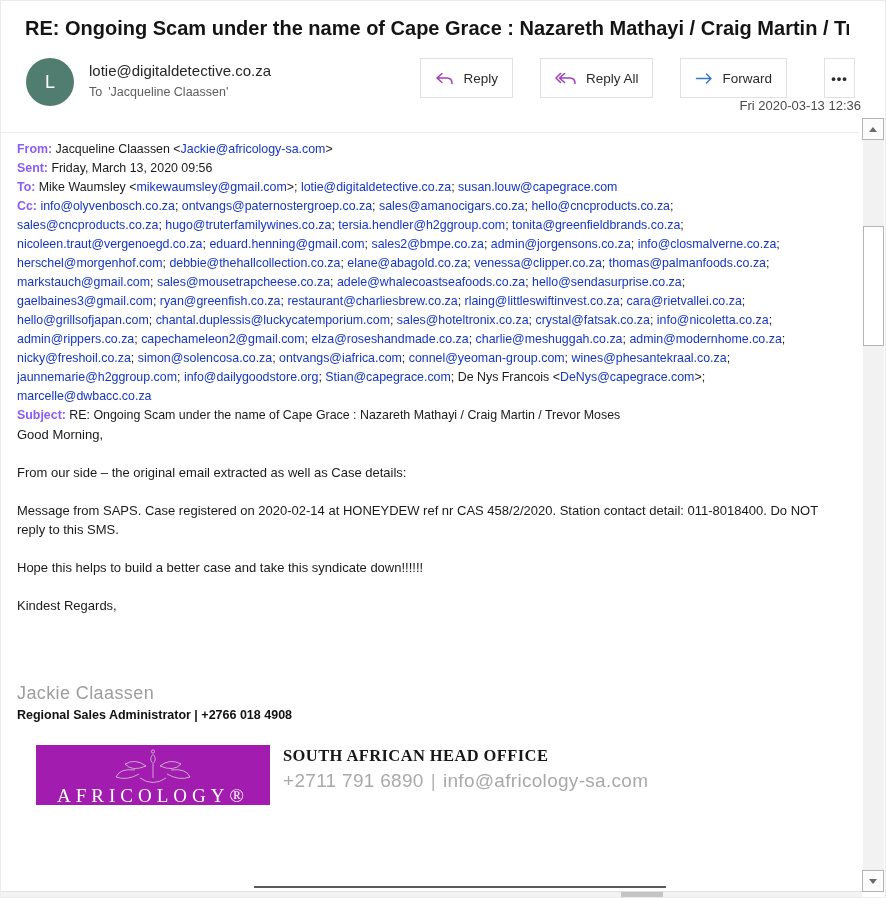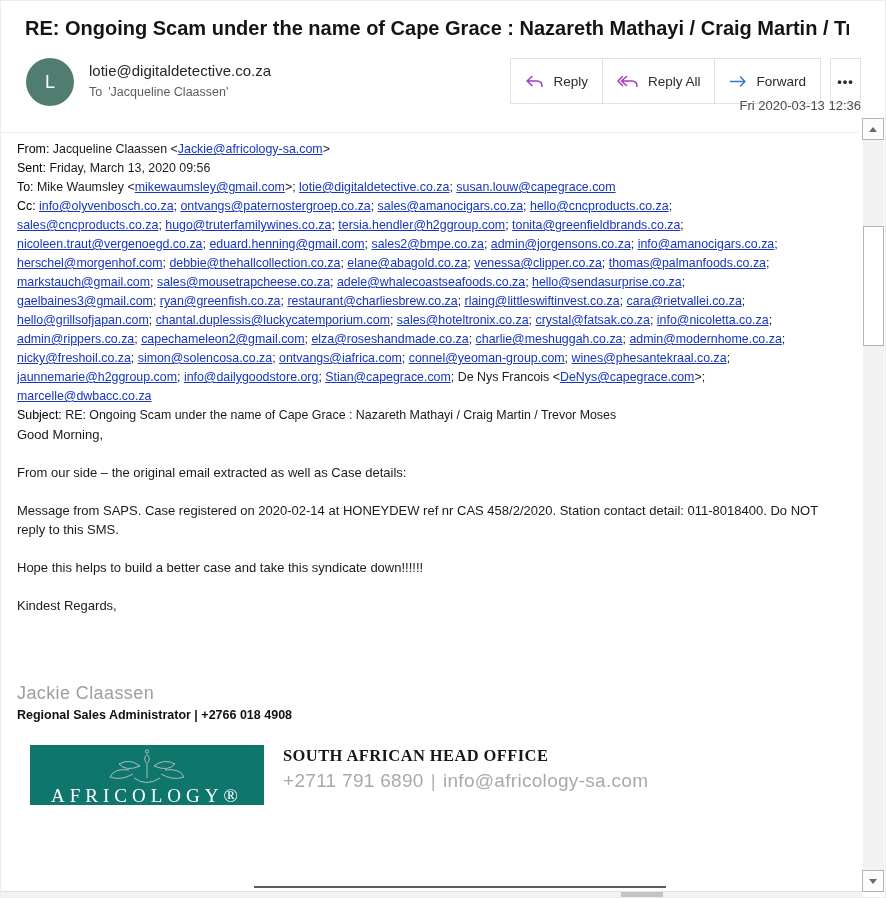--- a/index.html
+++ b/index.html
@@ -21,52 +21,52 @@
   .avatar {
     position:absolute; left:25px; top:57px; width:48px; height:48px;
     border-radius:50%; background:var(--avatar_bg,#517d71);
     display:flex; align-items:center; justify-content:center;
     color:#fff; font-size:18px;
   }
   .sender-email { position:absolute; left:88px; top:61px; font-size:15px; color:#262626; }
   .to-line { position:absolute; left:88px; top:84px; font-size:12.5px; color:#5f5d5b; }
   .to-line .to-label { margin-right:6px; }
 
-  .actions { position:absolute; top:57px; right:24px; display:flex; height:46px; }
+  .actions { position:absolute; top:57px; right:30px; display:flex; height:40px;gap:28px; }
   .act-btn {
     display:flex; align-items:center; gap:9px; padding:0 14px;
     background:#fff; border:1px solid #e1e1e1; margin-left:-1px;
     font-family:"Liberation Sans",sans-serif; font-size:13.5px; color:#2b2b2b;
     cursor:pointer; white-space:nowrap;
   }
   .more-btn {
     margin-left:9px; width:31px; justify-content:center; padding:0;
     font-weight:bold; font-size:13px; letter-spacing:1px; color:#2b2b2b;
   }
   .reply-ic { color:var(--reply_icon,#a23dbf); }
   .forward-ic { color:var(--forward_icon,#3578c8); }
   .timestamp { position:absolute; top:97px; right:24px; font-size:13px; color:#4a4a4a; }
 
   .header-divider { position:absolute; top:131px; left:0; width:858px; height:1px; background:#ececec; }
 
   .content { position:absolute; left:16px; top:139px; width:832px; }
 
   .hline { font-size:12.4px; line-height:19px; white-space:nowrap; color:#1a1a1a; overflow:hidden; }
-  .hlabel { font-weight:normal; color:#000000; }
-  .elink { color:var(--link,#1636c1); text-decoration:underline; cursor:pointer; }
+  .hlabel { font-weight:bold; color:#8b5cf6; }
+  .elink { color:var(--link,#1636c1); cursor:pointer; }
 
   #body-paragraphs { }
   #body-paragraphs p { font-size:13px; line-height:19px; color:#1a1a1a; margin:0 0 19px 0; max-width:828px; }
 
   .signature { margin-top:67px; }
   .sig-name { font-size:18px; line-height:22px; color:#9e9e9e; letter-spacing:0.4px; }
   .sig-role { margin-top:3px; font-size:12.5px; line-height:17px; font-weight:bold; color:#111; }
   .sig-row { margin-top:21px; display:flex; }
-  .logo-box { width:234px; height:60px; background:#0f766e; flex:none; margin-left:13px; overflow:hidden; }
-  .office { margin-left:19px; padding-top:1px; }
+  .logo-box { width:234px; height:60px; background:#a21caf; flex:none; margin-left:19px; overflow:hidden; }
+  .office { margin-left:13px; padding-top:1px; }
   .office-title { font-family:"Liberation Serif",serif; font-weight:bold; font-size:16.5px; color:#181818; letter-spacing:0.4px; }
   .office-contact { margin-top:4px; font-size:19px; color:#a9a9a9; letter-spacing:0.3px; }
   .office-contact .pipe { margin:0 7px; color:#b5b5b5; }
 
   .sig-divider { position:absolute; left:253px; top:885px; width:412px; height:2px; background:#5a5a5a; }
 
   
   .vscroll { position:absolute; top:117px; right:1px; width:22px; bottom:0; }
   .varrow {
     position:absolute; left:0; right:0; height:22px;
@@ -124,21 +124,21 @@
 
   <div class="header-divider"></div>
 
   <div class="content">
     <div id="header-lines">
         <div class="hline"><span class="hlabel">From: </span><span>Jacqueline Claassen &lt;</span><span class="elink">Jackie@africology-sa.com</span><span>&gt;</span></div>
         <div class="hline"><span class="hlabel">Sent: </span><span>Friday, March 13, 2020 09:56</span></div>
         <div class="hline"><span class="hlabel">To: </span><span>Mike Waumsley &lt;</span><span class="elink">mikewaumsley@gmail.com</span><span>&gt;; </span><span class="elink">lotie@digitaldetective.co.za</span><span>; </span><span class="elink">susan.louw@capegrace.com</span></div>
         <div class="hline"><span class="hlabel">Cc: </span><span class="elink">info@olyvenbosch.co.za</span><span>; </span><span class="elink">ontvangs@paternostergroep.co.za</span><span>; </span><span class="elink">sales@amanocigars.co.za</span><span>; </span><span class="elink">hello@cncproducts.co.za</span><span>;</span></div>
         <div class="hline"><span class="elink">sales@cncproducts.co.za</span><span>; </span><span class="elink">hugo@truterfamilywines.co.za</span><span>; </span><span class="elink">tersia.hendler@h2ggroup.com</span><span>; </span><span class="elink">tonita@greenfieldbrands.co.za</span><span>;</span></div>
-        <div class="hline"><span class="elink">nicoleen.traut@vergenoegd.co.za</span><span>; </span><span class="elink">eduard.henning@gmail.com</span><span>; </span><span class="elink">sales2@bmpe.co.za</span><span>; </span><span class="elink">admin@jorgensons.co.za</span><span>; </span><span class="elink">info@amanocigars.co.za</span><span>;</span></div>
+        <div class="hline"><span class="elink">nicoleen.traut@vergenoegd.co.za</span><span>; </span><span class="elink">eduard.henning@gmail.com</span><span>; </span><span class="elink">sales2@bmpe.co.za</span><span>; </span><span class="elink">admin@jorgensons.co.za</span><span>; </span><span class="elink">info@closmalverne.co.za</span><span>;</span></div>
         <div class="hline"><span class="elink">herschel@morgenhof.com</span><span>; </span><span class="elink">debbie@thehallcollection.co.za</span><span>; </span><span class="elink">elane@abagold.co.za</span><span>; </span><span class="elink">venessa@clipper.co.za</span><span>; </span><span class="elink">thomas@palmanfoods.co.za</span><span>;</span></div>
         <div class="hline"><span class="elink">markstauch@gmail.com</span><span>; </span><span class="elink">sales@mousetrapcheese.co.za</span><span>; </span><span class="elink">adele@whalecoastseafoods.co.za</span><span>; </span><span class="elink">hello@sendasurprise.co.za</span><span>;</span></div>
         <div class="hline"><span class="elink">gaelbaines3@gmail.com</span><span>; </span><span class="elink">ryan@greenfish.co.za</span><span>; </span><span class="elink">restaurant@charliesbrew.co.za</span><span>; </span><span class="elink">rlaing@littleswiftinvest.co.za</span><span>; </span><span class="elink">cara@rietvallei.co.za</span><span>;</span></div>
         <div class="hline"><span class="elink">hello@grillsofjapan.com</span><span>; </span><span class="elink">chantal.duplessis@luckycatemporium.com</span><span>; </span><span class="elink">sales@hoteltronix.co.za</span><span>; </span><span class="elink">crystal@fatsak.co.za</span><span>; </span><span class="elink">info@nicoletta.co.za</span><span>;</span></div>
         <div class="hline"><span class="elink">admin@rippers.co.za</span><span>; </span><span class="elink">capechameleon2@gmail.com</span><span>; </span><span class="elink">elza@roseshandmade.co.za</span><span>; </span><span class="elink">charlie@meshuggah.co.za</span><span>; </span><span class="elink">admin@modernhome.co.za</span><span>;</span></div>
         <div class="hline"><span class="elink">nicky@freshoil.co.za</span><span>; </span><span class="elink">simon@solencosa.co.za</span><span>; </span><span class="elink">ontvangs@iafrica.com</span><span>; </span><span class="elink">connel@yeoman-group.com</span><span>; </span><span class="elink">wines@phesantekraal.co.za</span><span>;</span></div>
         <div class="hline"><span class="elink">jaunnemarie@h2ggroup.com</span><span>; </span><span class="elink">info@dailygoodstore.org</span><span>; </span><span class="elink">Stian@capegrace.com</span><span>; De Nys Francois &lt;</span><span class="elink">DeNys@capegrace.com</span><span>&gt;;</span></div>
         <div class="hline"><span class="elink">marcelle@dwbacc.co.za</span></div>
         <div class="hline"><span class="hlabel">Subject: </span><span>RE: Ongoing Scam under the name of Cape Grace : Nazareth Mathayi / Craig Martin / Trevor Moses</span></div>
       </div>

